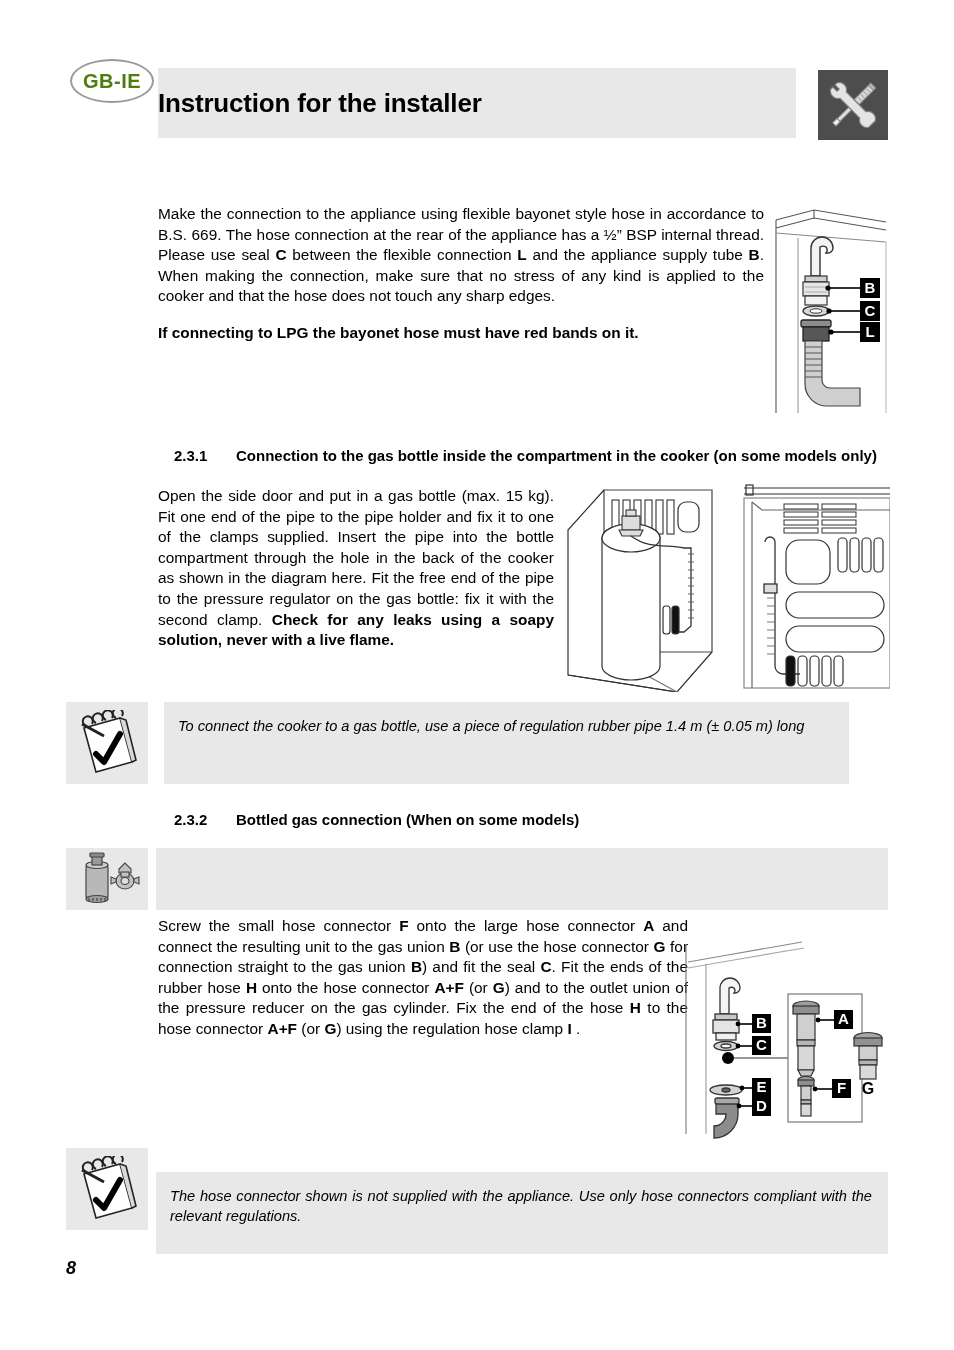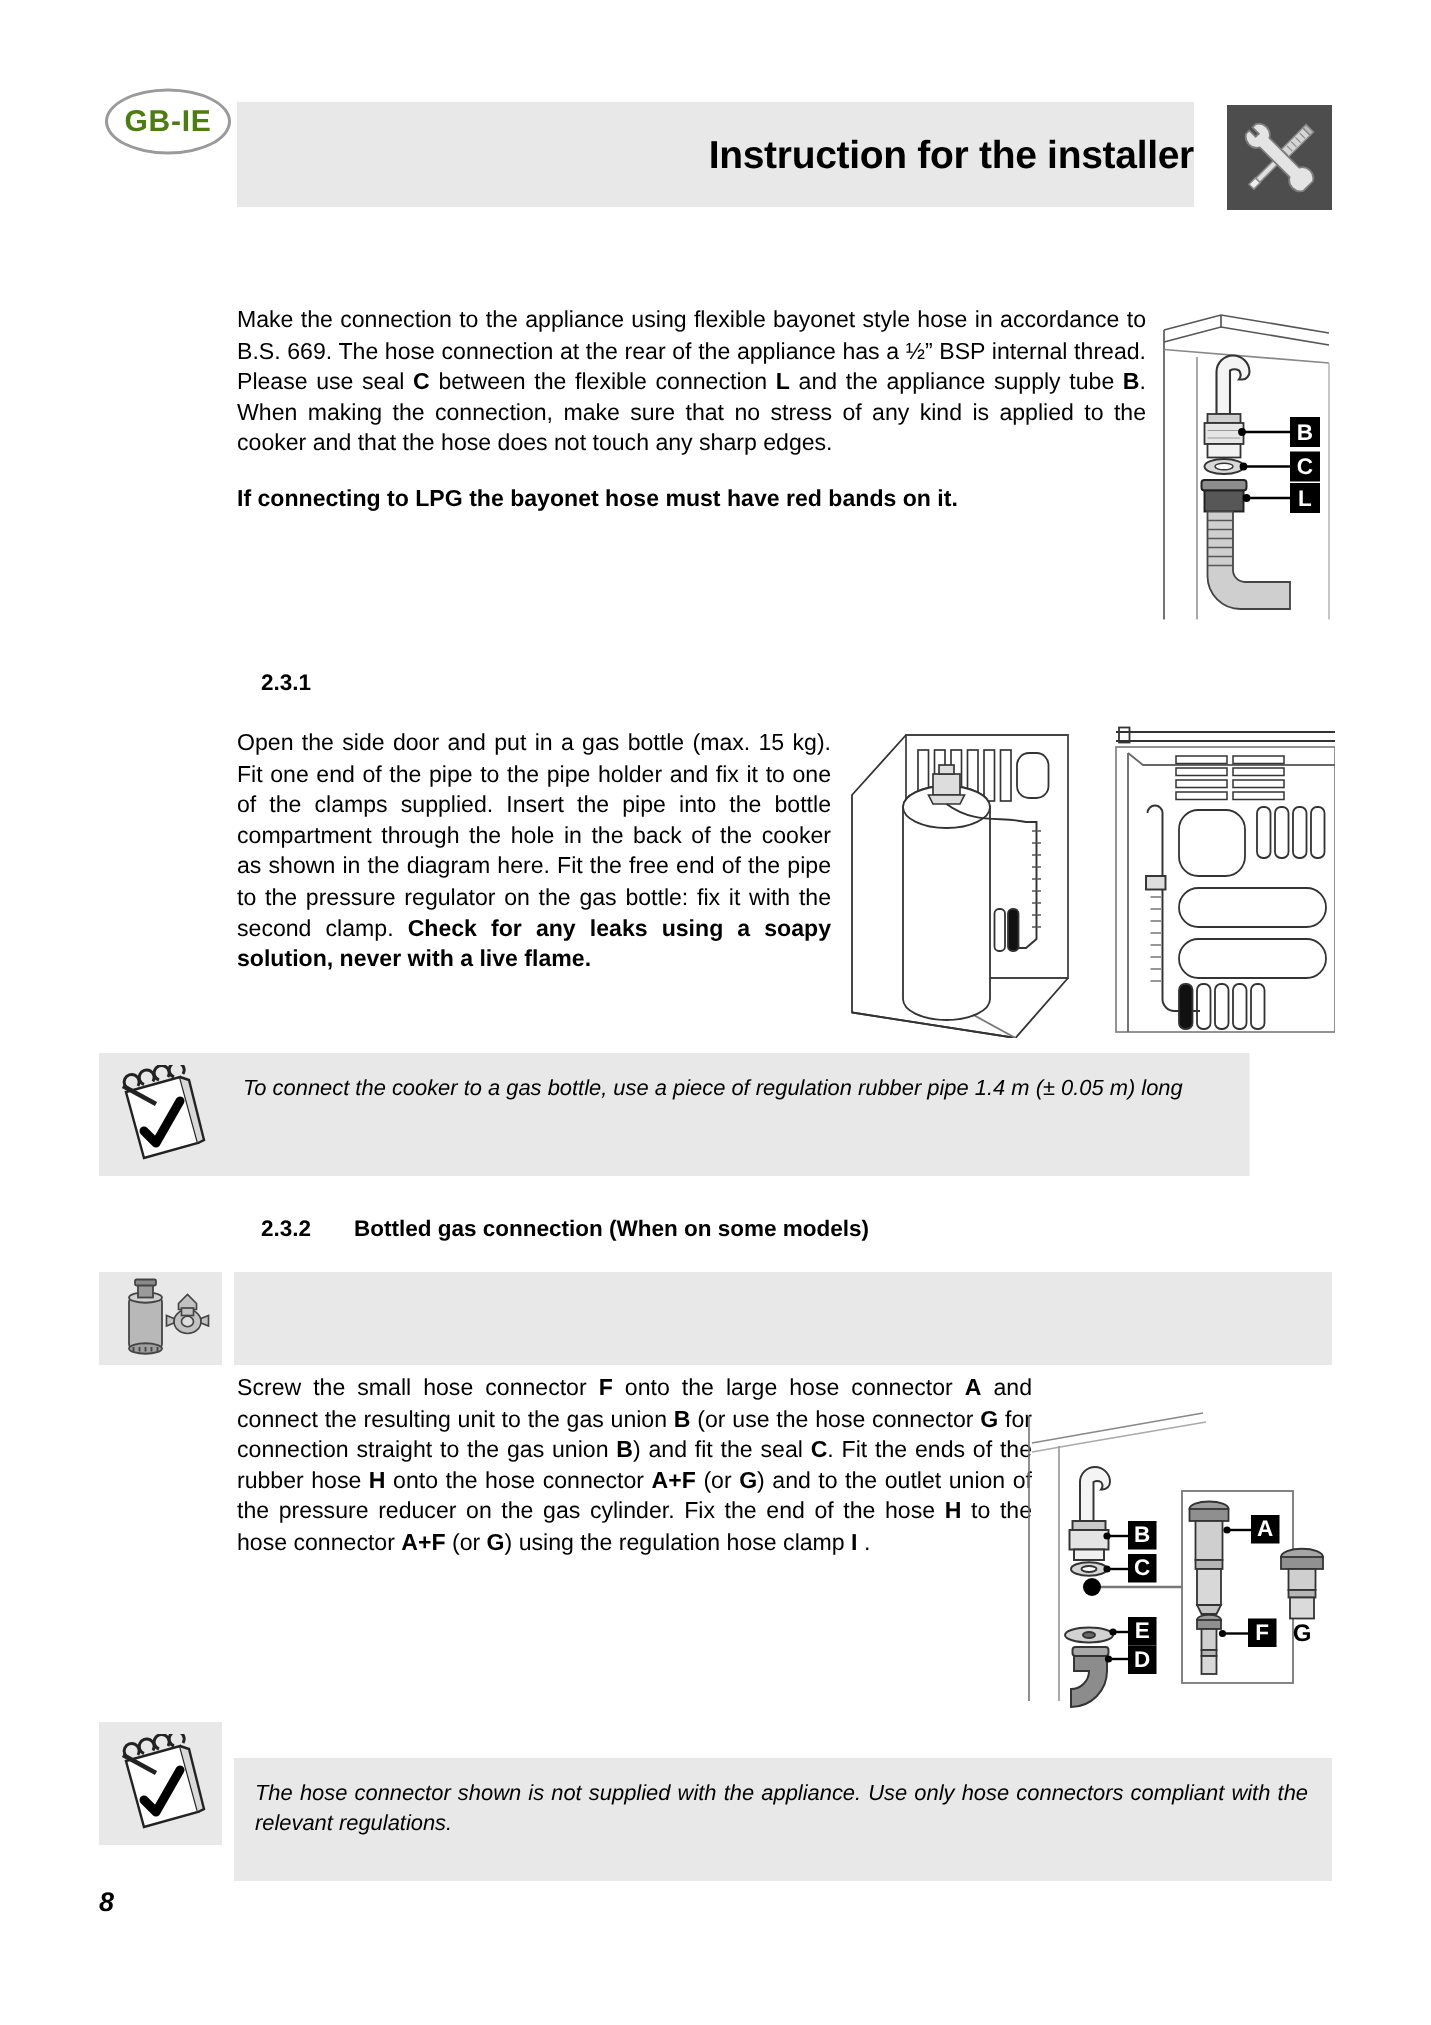--- a/index.html
+++ b/index.html
@@ -12,21 +12,21 @@
 
   
   .badge{
     position:absolute;left:70px;top:59px;width:80px;height:40px;
     border:2px solid #9a9a9a;border-radius:50%;
     display:flex;align-items:center;justify-content:center;
     font-size:20px;font-weight:bold;color:#4d7c0f;letter-spacing:.5px;
   }
   .header-bar{
     position:absolute;left:158px;top:68px;width:638px;height:70px;
-    background:#e8e8e8;display:flex;align-items:center;justify-content:flex-end;
+    background:#e8e8e8;display:flex;align-items:center;justify-content:flex-start;
   }
   .header-title{font-size:26px;font-weight:bold;letter-spacing:-.2px;}
   .tools-box{
     position:absolute;left:818px;top:70px;width:70px;height:70px;background:#4d4d4d;
   }
   .tools-box svg{display:block;}
 
   
   .col{position:absolute;left:158px;width:606px;}
   p.body{
@@ -175,20 +175,21 @@
         <rect x="92" y="124" width="20" height="20"></rect>
       </g>
       <text class="lbl" x="102" y="95" text-anchor="middle">B</text>
       <text class="lbl" x="102" y="118" text-anchor="middle">C</text>
       <text class="lbl" x="102" y="139" text-anchor="middle">L</text>
     </svg>
   </div>
 
   <div class="sec" style="top:446px;width:730px;">
     <div class="num">2.3.1</div>
+    <div class="ttl">Connection to the gas bottle inside the compartment in the cooker (on some models only)</div>
   </div>
 
   <div class="col" style="top:486px;">
     <p class="body narrow"><span>Open the side door and put in a gas bottle (max. 15 kg). Fit one end of the pipe to the pipe holder and fix it to one of the clamps supplied. Insert the pipe into the bottle compartment through the hole in the back of the cooker as shown in the diagram here. Fit the free end of the pipe to the pressure regulator on the gas bottle: fix it with the second clamp. </span><b>Check for any leaks using a soapy solution, never with a live flame.</b></p>
   </div>
 
   <div class="fig" style="left:562px;top:480px;">
     <svg width="165" height="212" viewBox="0 0 165 212">
       <g fill="none" stroke="#333" stroke-width="1.2">
 
@@ -306,21 +307,21 @@
       <g stroke="#222" stroke-width="2" fill="none">
         <path d="M12 16 a5 5 0 1 1 6 -2"></path>
         <path d="M22 13 a5 5 0 1 1 6 -2"></path>
         <path d="M32 10 a5 5 0 1 1 6 -2"></path>
         <path d="M42 8 a5 5 0 1 1 6 -2"></path>
       </g>
       <path d="M8 14 L30 26" stroke="#222" stroke-width="3" fill="none"></path>
       <path d="M22 44 L30 52 L46 24" stroke="#000" stroke-width="6" fill="none" stroke-linecap="round" stroke-linejoin="round"></path>
     </svg>
   </div>
-  <div class="note-body" style="left:148px;top:702px;width:685px;height:82px;">To connect the cooker to a gas bottle, use a piece of regulation rubber pipe 1.4 m (± 0.05 m) long</div>
+  <div class="note-body" style="left:164px;top:702px;width:685px;height:82px;">To connect the cooker to a gas bottle, use a piece of regulation rubber pipe 1.4 m (± 0.05 m) long</div>
 
   <div class="sec" style="top:810px;width:560px;">
     <div class="num">2.3.2</div>
     <div class="ttl">Bottled gas connection (When on some models)</div>
   </div>
 
   <div class="note-icon" style="left:66px;top:848px;height:62px;">
     <svg width="68" height="56" viewBox="0 0 68 56">
       <g stroke="#444" stroke-width="1.2">
         <rect x="13" y="14" width="22" height="34" rx="3" fill="#b8b8b8"></rect>

